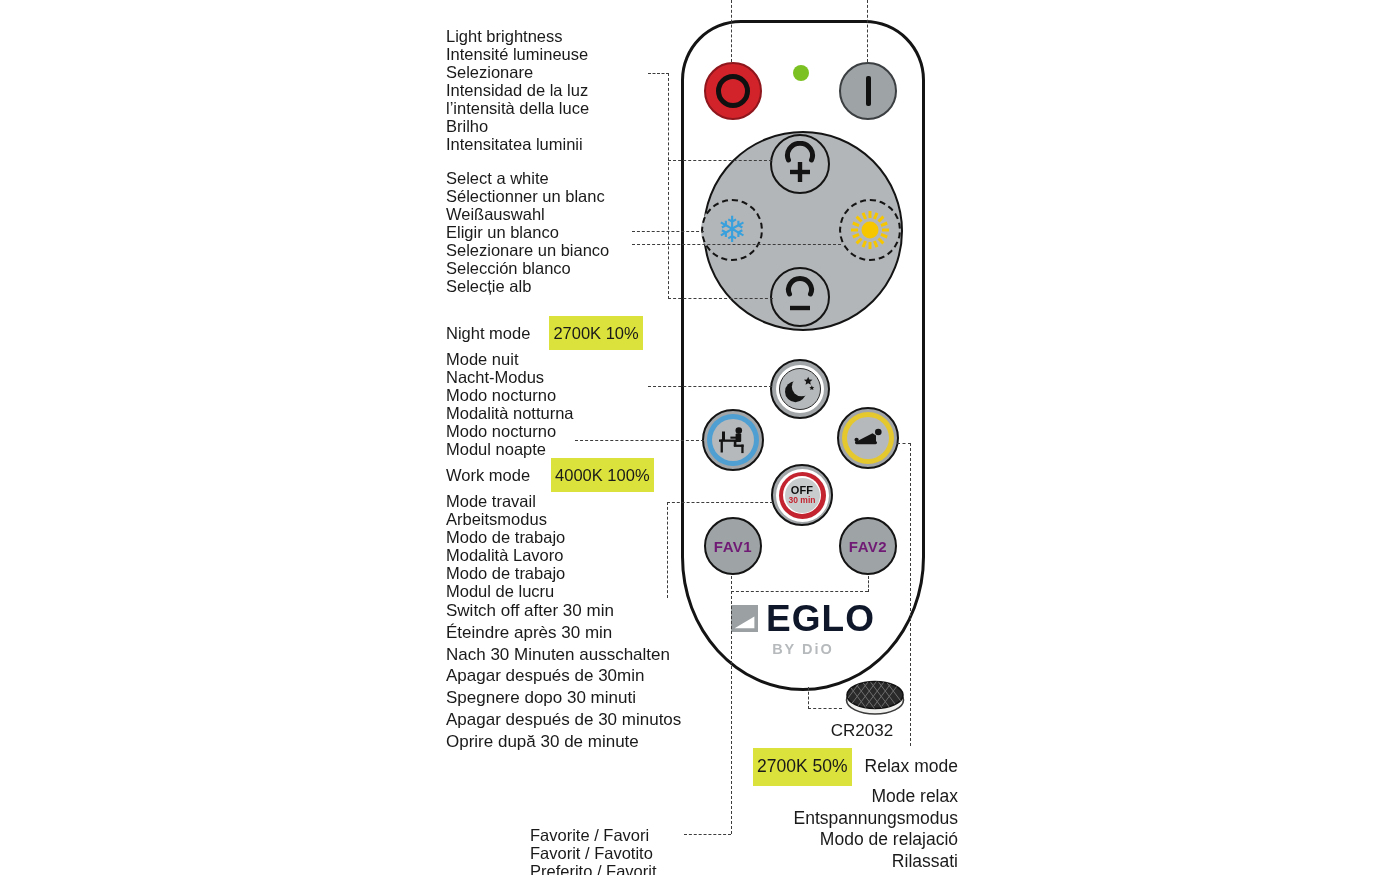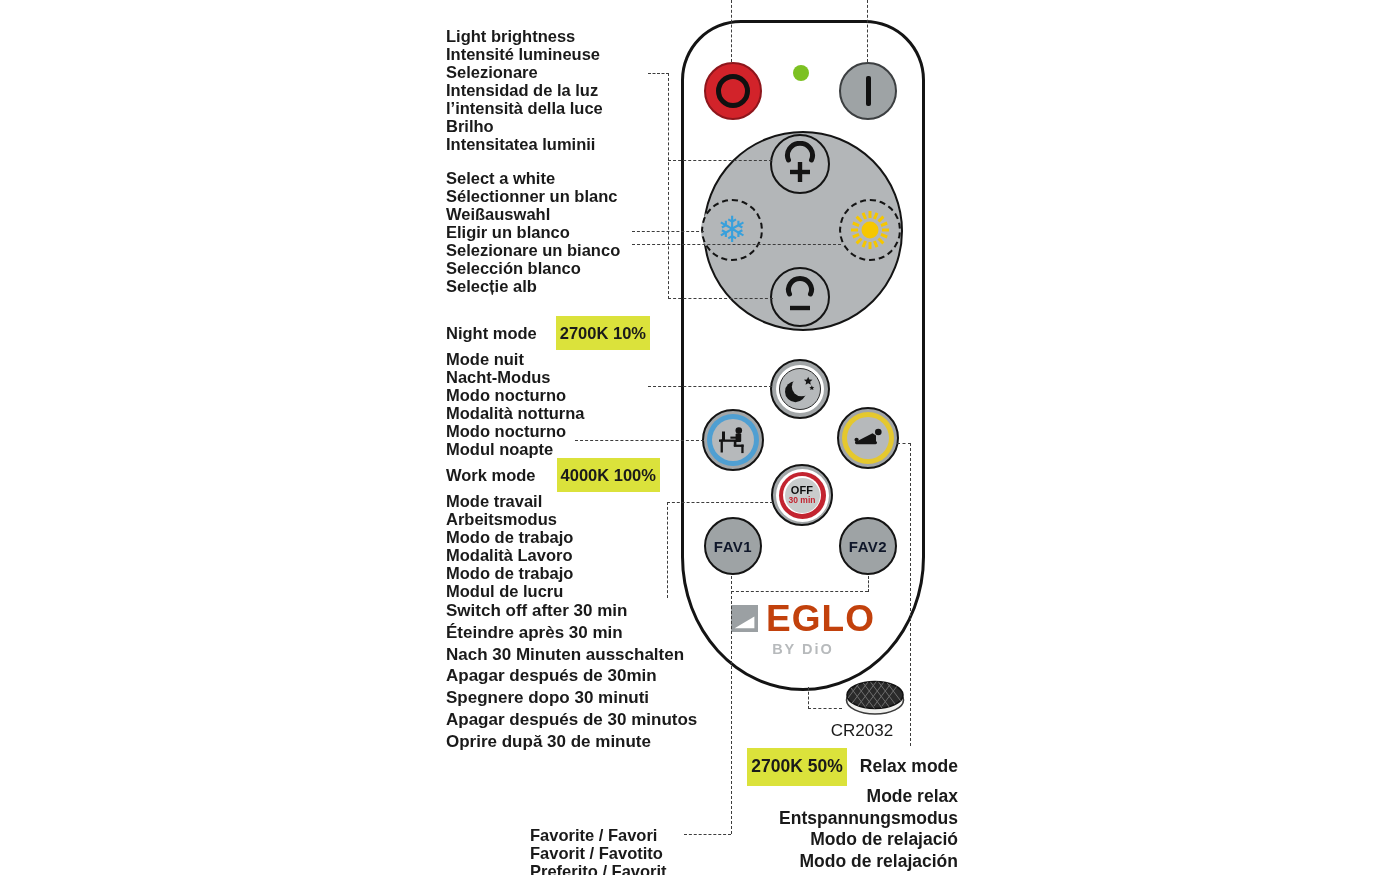--- a/index.html
+++ b/index.html
@@ -1,41 +1,41 @@
 <!DOCTYPE html>
 <html><head>
 <meta charset="utf-8">
 <style>
   html,body{margin:0;padding:0;background:#fff;}
   #stage{position:relative;width:1400px;height:875px;background:#ffffff;overflow:hidden;
          font-family:"Liberation Sans",sans-serif;color:#1a1a1a;}
-  .lbl{position:absolute;white-space:nowrap;font-size:16.5px;line-height:18px;color:#1a1a1a;font-weight:bold;}
+  .lbl{position:absolute;white-space:nowrap;font-size:16.5px;line-height:18px;color:#1a1a1a;}
   .lbl.big{font-size:17px;line-height:21.8px;}
   .line-row{display:flex;align-items:center;gap:4px;}
   .hl{background:#dbe23b;padding:8px 4px;display:inline-block;}
   .right-align{text-align:right;}
   
   .dh{position:absolute;border-top:1.6px dashed #3d3d3d;height:0;z-index:6;}
   .dv{position:absolute;border-left:1.6px dashed #3d3d3d;width:0;z-index:6;}
   
   .remote{position:absolute;left:681px;top:20px;width:244px;height:671px;background:#fff;
           border:3px solid #141414;box-sizing:border-box;z-index:1;
           border-radius:60px 60px 122px 122px / 60px 60px 134px 134px;}
   .circ{position:absolute;border-radius:50%;box-sizing:border-box;}
   .btn-gray{background:#9ea3a5;border:2.5px solid #141414;}
   .pad{left:703px;top:131px;width:200px;height:200px;background:#b3b6b8;border:2.5px solid #141414;z-index:2;}
   .padbtn{background:#b3b6b8;border:2.5px solid #141414;z-index:3;display:flex;align-items:center;justify-content:center;}
   .padbtn.dashed{border-style:dashed;border-width:2px;}
   .ringbtn{display:flex;align-items:center;justify-content:center;z-index:3;}
   .ctr{display:flex;align-items:center;justify-content:center;border-radius:50%;box-sizing:border-box;}
   .snow-glyph{font-family:"DejaVu Sans",sans-serif;font-size:36px;color:#38a0dc;line-height:1;}
-  .favtxt{font-size:15px;font-weight:bold;color:#0f172a;letter-spacing:.5px;}
+  .favtxt{font-size:15px;font-weight:bold;color:#701a75;letter-spacing:.5px;}
   .brand{position:absolute;left:710px;top:600px;width:186px;text-align:center;z-index:2;}
   .brand-row{display:flex;align-items:center;justify-content:center;gap:8px;}
-  .brand-name{font-size:37px;font-weight:bold;color:#c2410c;letter-spacing:1px;line-height:1;text-align:right;}
+  .brand-name{font-size:37px;font-weight:bold;color:#0f172a;letter-spacing:1px;line-height:1;text-align:right;}
   .brand-sub{font-size:14.5px;font-weight:bold;color:#b7babc;letter-spacing:2px;margin-top:4px;}
   .batt-lbl{position:absolute;left:824px;top:721px;width:76px;text-align:center;font-size:17px;color:#1a1a1a;z-index:4;}
   .offtxt1{font-size:11px;font-weight:800;color:#0e0e0e;line-height:11px;letter-spacing:.2px;}
   .offtxt2{font-size:8.5px;font-weight:700;color:#c32430;line-height:9px;}
 </style>
 </head>
 <body>
 
 <div id="stage">
 
@@ -102,20 +102,21 @@
   </div>
 
   <div class="lbl big right-align" style="left:640px;top:748px;width:318px;font-size:17.5px;">
     <div style="display:flex;justify-content:flex-end;align-items:center;gap:13px;">
       <span class="hl">2700K 50%</span>
       <span>Relax mode</span>
     </div>
     <div>Mode relax</div>
     <div>Entspannungsmodus</div>
     <div>Modo de relajació</div>
+    <div>Rilassati</div>
     <div>Modo de relajación</div>
   </div>
 
   <div class="remote"></div>
 
   <div class="circ ringbtn" style="left:704px;top:62px;width:58px;height:58px;background:#d2232a;border:2.5px solid #8e161c;">
     <div class="circ" style="position:static;width:34px;height:34px;border:5px solid #101010;"></div>
   </div>
 
   <div class="circ" style="left:793px;top:65px;width:16px;height:16px;background:#7cc122;z-index:2;"></div>

